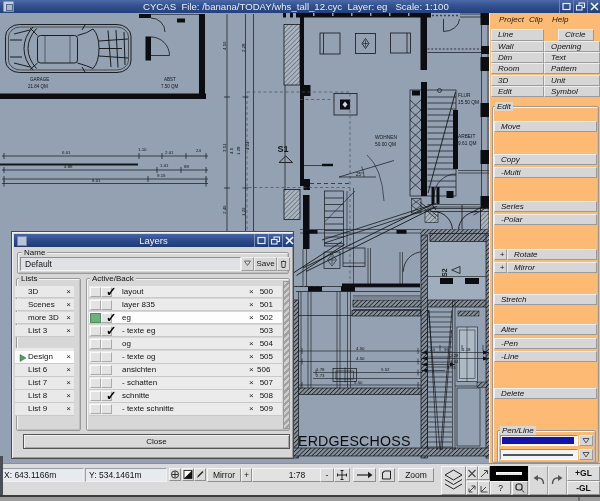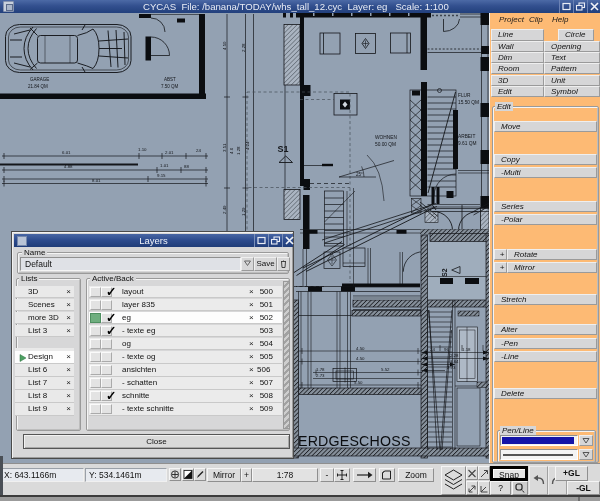--- a/index.html
+++ b/index.html
@@ -401,21 +401,21 @@
         </svg></div>
     <div class="bbtn" style="left:182px;top:4px;width:12px;height:13px"><svg width="10" height="11">
           <rect x="1" y="1.5" width="8" height="8" fill="#fff" stroke="#111" stroke-width="0.8"></rect>
           <path d="M1 9.5 L9 9.5 L9 1.5 Z" fill="#111"></path>
         </svg></div>
     <div class="bbtn" style="left:194px;top:4px;width:12px;height:13px"><svg width="10" height="11">
           <path d="M2 9 L3 6.5 L7.5 2 L8.5 3 L4 7.5 Z" fill="#222"></path>
         </svg></div>
     <div class="bbtn" style="left:207px;top:3.5px;width:34px;height:14px;line-height:13px">Mirror</div>
     <div class="bbtn" style="left:241px;top:3.5px;width:11px;height:14px;line-height:13px">+</div>
-    <div class="bbtn" style="left:252px;top:3.5px;width:66px;height:14px;line-height:13px;background:#e2e2e2">1:78</div>
+    <div class="bbtn" style="left:252px;top:3.5px;width:90px;height:14px;line-height:13px;background:#e2e2e2">1:78</div>
     <div class="bbtn" style="left:320px;top:3.5px;width:14px;height:14px;line-height:13px">-</div>
     <div class="bbtn" style="left:334px;top:3.5px;width:16px;height:14px"><svg width="14" height="12">
           <path d="M7 1.5 V10.5 M2.5 6 H11.5 M5.5 1.5 h3 M5.5 10.5 h3 M2.5 4.5 v3 M11.5 4.5 v3" stroke="#222" stroke-width="1"></path>
         </svg></div>
     <div class="bbtn" style="left:353px;top:3.5px;width:23px;height:14px"><svg width="21" height="12">
           <path d="M3 6 H15" stroke="#222" stroke-width="1.2"></path>
           <path d="M14 2.8 L18.5 6 L14 9.2 Z" fill="#222"></path>
         </svg></div>
     <div class="bbtn" style="left:379px;top:3.5px;width:16px;height:14px"><svg width="14" height="12">
           <path d="M4.5 2 h6 v8 h-8 v-6 z" fill="none" stroke="#222" stroke-width="1"></path>
@@ -434,35 +434,35 @@
         </svg></div>
     <div class="bbtn" style="left:478px;top:2px;width:12px;height:14px"><svg width="10" height="12">
           <path d="M2 10 L8 4 M5 3.5 L8.5 3.5 L8.5 7" fill="none" stroke="#444" stroke-width="1"></path>
         </svg></div>
     <div class="bbtn" style="left:466px;top:16.5px;width:12px;height:14px"><svg width="10" height="12">
           <path d="M2 10 L8 4 M2 10 L5.5 10 M2 10 L2 6.5 M8 4 L4.5 4 M8 4 L8 7.5" fill="none" stroke="#444" stroke-width="1"></path>
         </svg></div>
     <div class="bbtn" style="left:478px;top:16.5px;width:12px;height:14px"><svg width="10" height="12">
           <path d="M2 4 L2 10 L8.5 10 M2 10 L7 5" fill="none" stroke="#444" stroke-width="1"></path>
         </svg></div>
-    <div class="bbtn" style="left:490px;top:2px;width:38px;height:14.5px;line-height:13.5px;background:#e6e6e6;border:3px solid #000000;box-shadow:1px 1px 0 #fff inset">Snap</div>
+    <div class="bbtn" style="left:490px;top:2px;width:38px;height:14.5px;line-height:13.5px;background:#e6e6e6;border:6px solid #000000;box-shadow:1px 1px 0 #fff inset">Snap</div>
     <div class="bbtn" style="left:490px;top:17px;width:21px;height:13.5px;line-height:12.5px">?</div>
     <div class="bbtn" style="left:512px;top:17px;width:16px;height:13.5px;background:#cfcfcf"><svg width="12" height="11">
           <rect x="2" y="2" width="6" height="6" rx="2" fill="none" stroke="#222" stroke-width="1.2"></rect>
           <path d="M8.5 8.5 l1.5 2" stroke="#222" stroke-width="1"></path>
         </svg></div>
     <div class="bbtn" style="left:529px;top:2px;width:19px;height:29px;background:#dadada;border-color:#ececec #a0a0a0 #a0a0a0 #ececec"><svg width="17" height="27">
           <path d="M13.5 17 Q13.5 11 8.5 11 L6.5 11" fill="none" stroke="#555" stroke-width="1.4"></path>
           <path d="M8 8 L3.5 11 L8 14 Z" fill="#555"></path>
         </svg></div>
     <div class="bbtn" style="left:548px;top:2px;width:19px;height:29px;background:#dadada;border-color:#ececec #a0a0a0 #a0a0a0 #ececec"><svg width="17" height="27">
           <path d="M3.5 17 Q3.5 11 8.5 11 L10.5 11" fill="none" stroke="#555" stroke-width="1.4"></path>
           <path d="M9 8 L13.5 11 L9 14 Z" fill="#555"></path>
         </svg></div>
-    <div class="bbtn" style="left:555px;top:2px;width:33px;height:14.5px;line-height:13.5px;font-weight:bold">+GL</div>
+    <div class="bbtn" style="left:567px;top:2px;width:33px;height:14.5px;line-height:13.5px;font-weight:bold">+GL</div>
     <div class="bbtn" style="left:567px;top:17px;width:33px;height:14px;line-height:13px;font-weight:bold">-GL</div>
     <div style="position:absolute;left:0px;top:-8px;width:3px;height:40px;background:#4a4f56"></div>
   </div>
   <div class="abs" id="strip">
       <div class="div"></div>
     </div>
 
   <div class="abs" id="dialog">
     <div id="dtitle">Layers
       <div id="dicon"></div>

